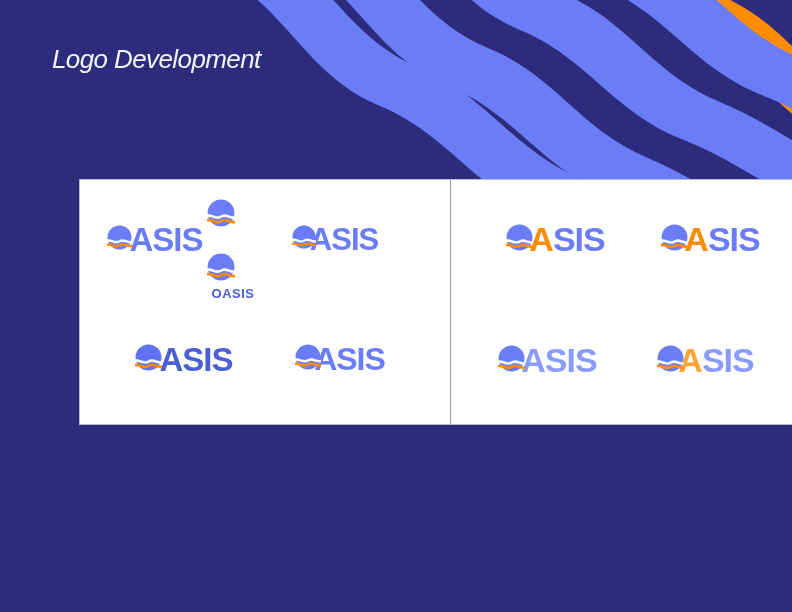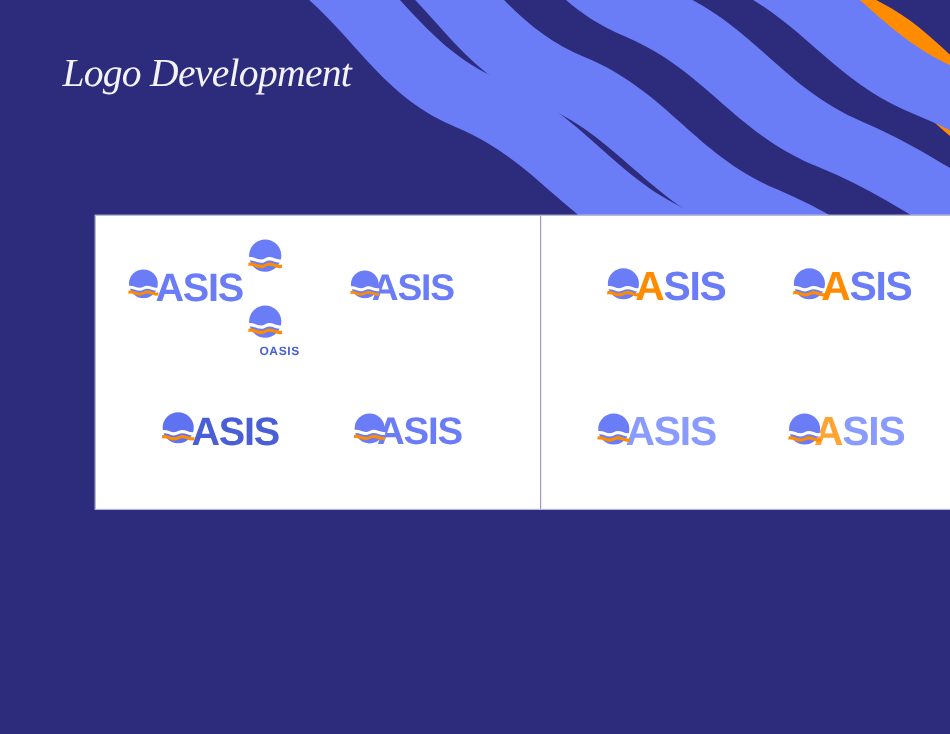--- a/index.html
+++ b/index.html
@@ -19,24 +19,24 @@
     position: absolute;
     inset: 0;
     width: 792px;
     height: 612px;
     pointer-events: none;
   }
   #slide-title {
     position: absolute;
     left: 52px;
     top: 44px;
-    font-family: Liberation Serif, serif;
+    font-family: Liberation Sans, sans-serif;
     font-style: italic;
     font-weight: 400;
-    font-size: 33px;
+    font-size: 26px;
     letter-spacing: -0.6px;
     color: #f2f2f7;
     white-space: nowrap;
   }
   #logo-panel {
     position: absolute;
     left: 79px;
     top: 179px;
     width: 743px;
     height: 246px;
@@ -179,21 +179,21 @@
 
       <div class="logo-slot" style="left:106px; top:72px; width:70px; height:48px;">
         <span class="stack">
           <span class="mark">
             <svg width="28" height="28" viewBox="0 0 100 100">
               <circle cx="50" cy="50" r="48" fill="#6b7cf7"></circle>
               <path d="M -6,58 C 14,46 30,70 50,58 C 70,46 86,70 106,58 L 106,68 C 86,80 70,56 50,68 C 30,80 14,56 -6,68 Z" fill="#ffffff"></path>
               <path d="M -6,74 C 14,62 30,86 50,74 C 70,62 86,86 106,74 L 106,84 C 86,96 70,72 50,84 C 30,96 14,72 -6,84 Z" fill="#ff8c00"></path>
             </svg>
           </span>
-          <span class="stack-label" style="font-size:10px; color:#4a5fd6; margin-top:2px;margin-left:24px;">OASIS</span>
+          <span class="stack-label" style="font-size:13px; color:#4a5fd6; margin-top:2px;margin-left:24px;">OASIS</span>
         </span>
       </div>
 
       <div class="logo-slot" style="left:190px; top:36px; width:130px; height:46px;">
         <div class="wordmark">
           <span class="mark">
             <svg width="24" height="24" viewBox="0 0 100 100">
               <circle cx="50" cy="50" r="48" fill="#6b7cf7"></circle>
               <path d="M -6,60 C 14,48 30,72 50,60 C 70,48 86,72 106,60 L 106,70 C 86,82 70,58 50,70 C 30,82 14,58 -6,70 Z" fill="#ffffff"></path>
               <path d="M -6,76 C 14,64 30,88 50,76 C 70,64 86,88 106,76 L 106,86 C 86,98 70,74 50,86 C 30,98 14,74 -6,86 Z" fill="#ff8c00"></path>

